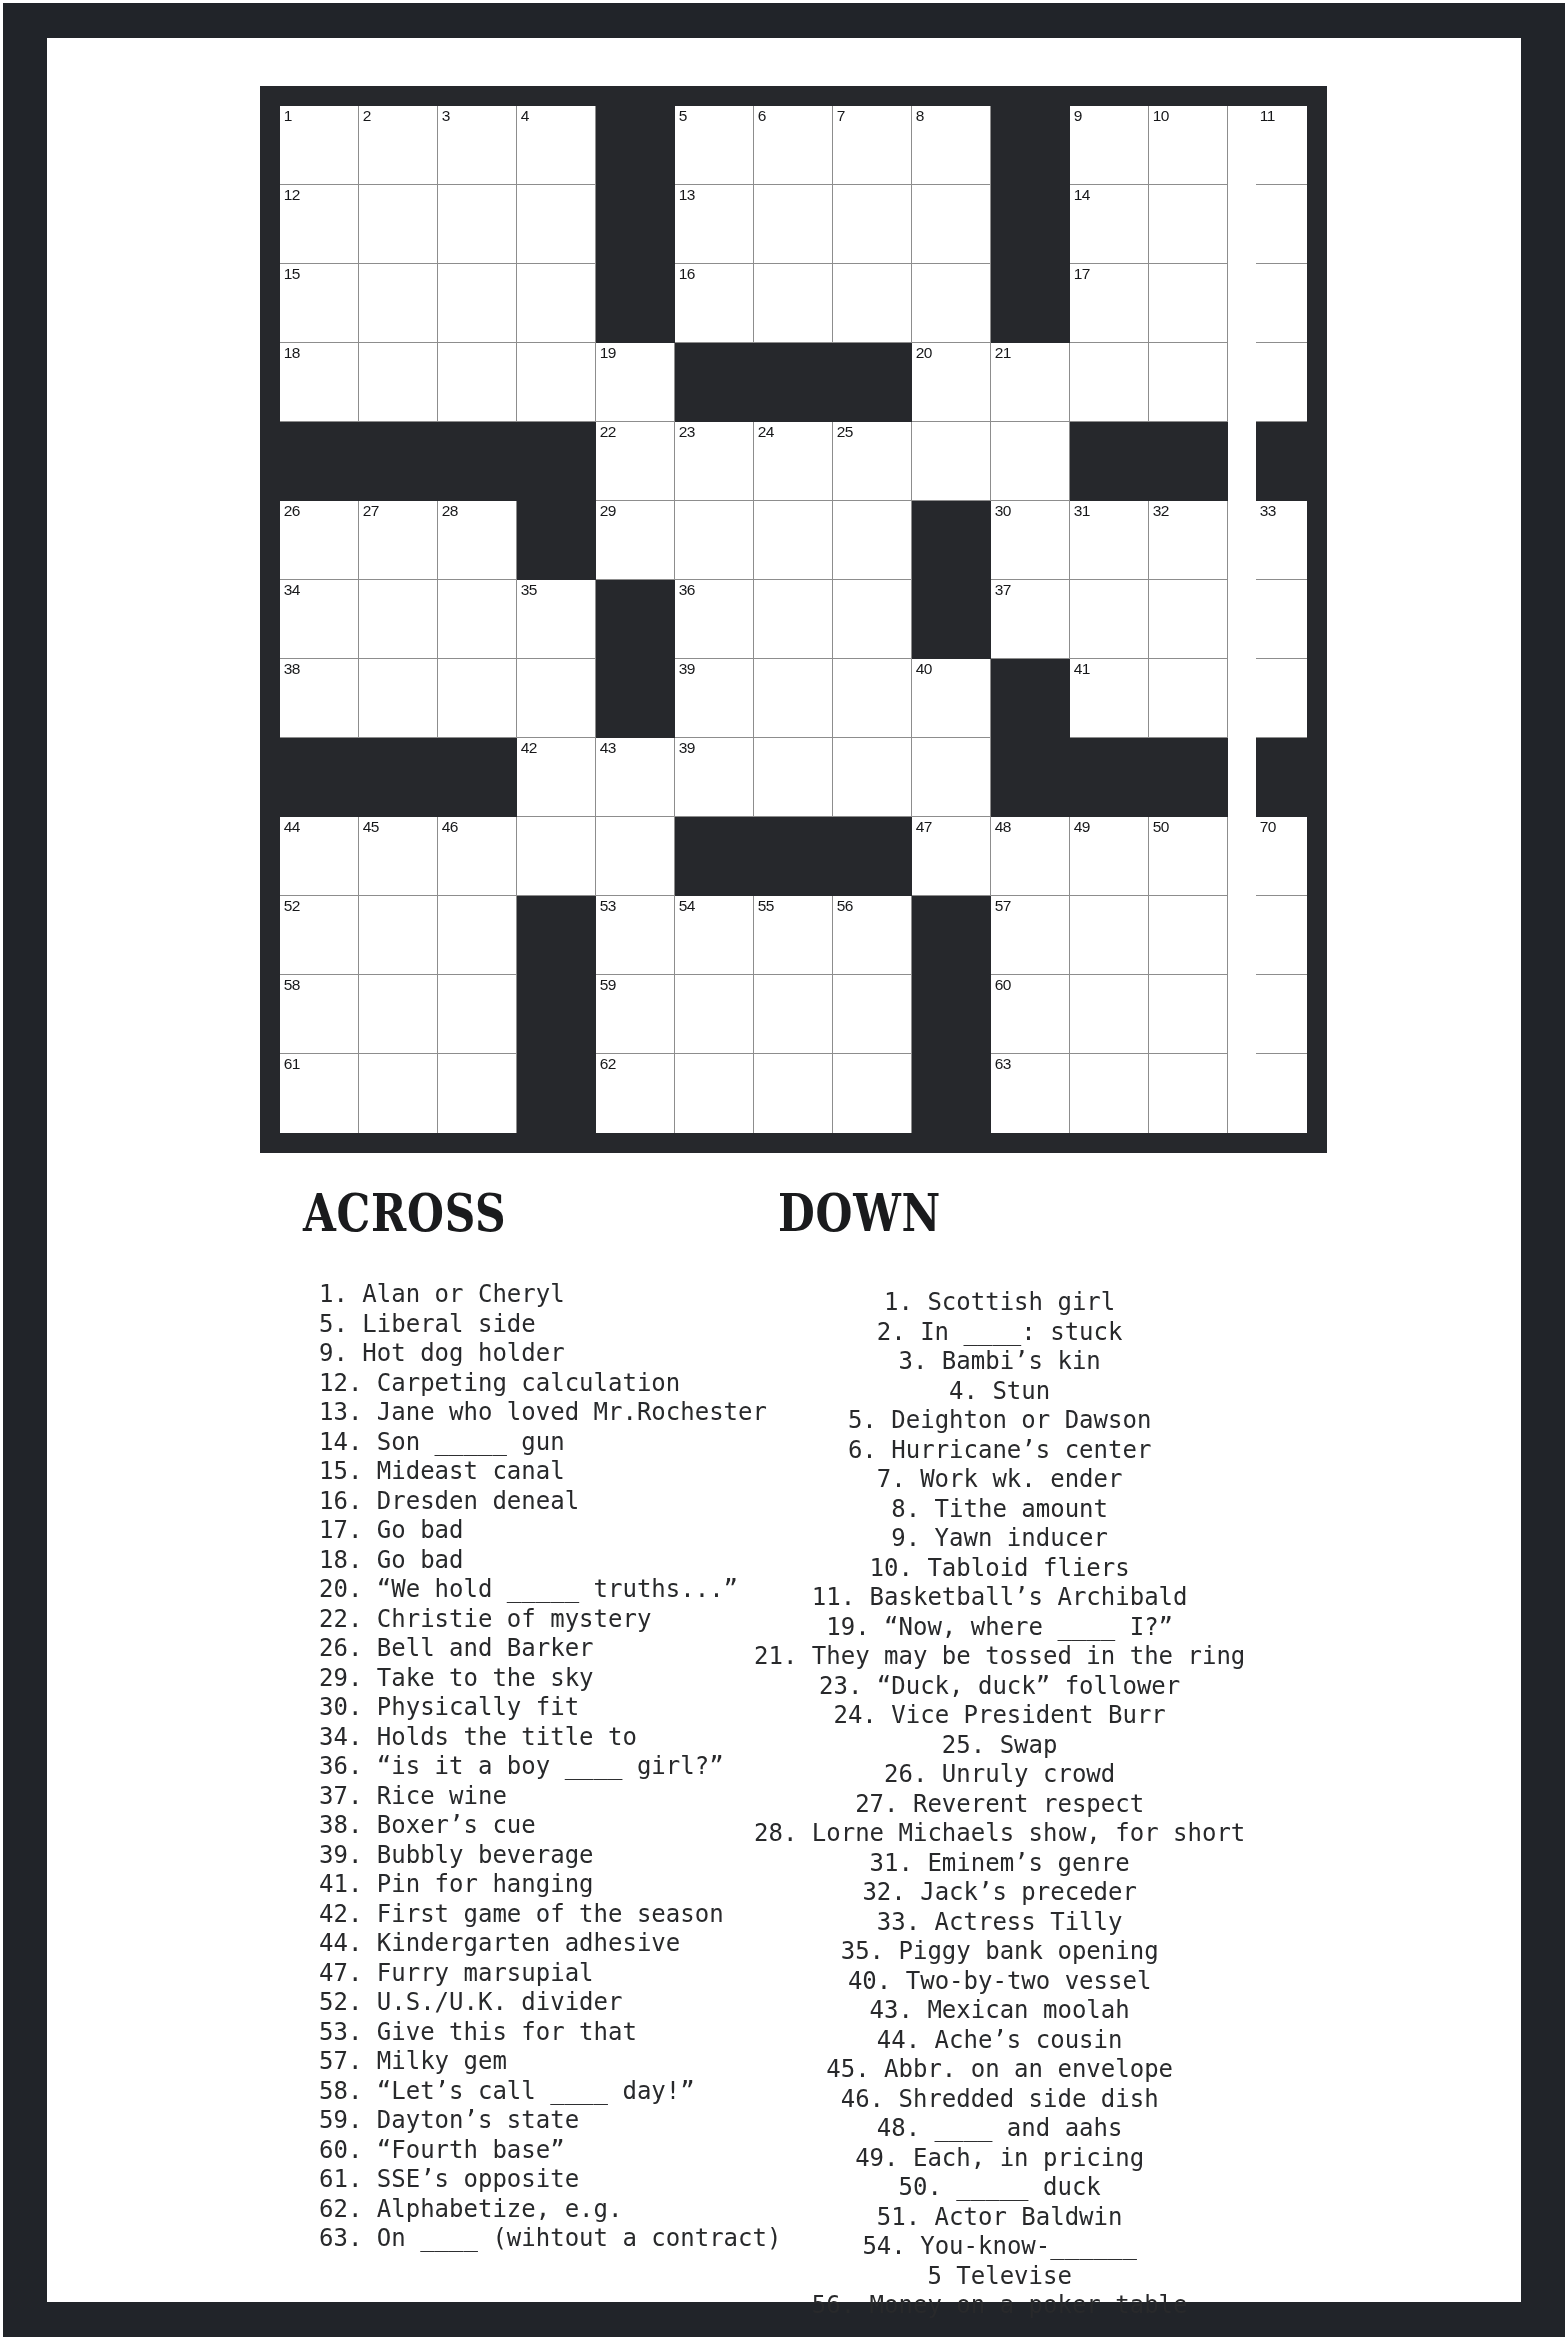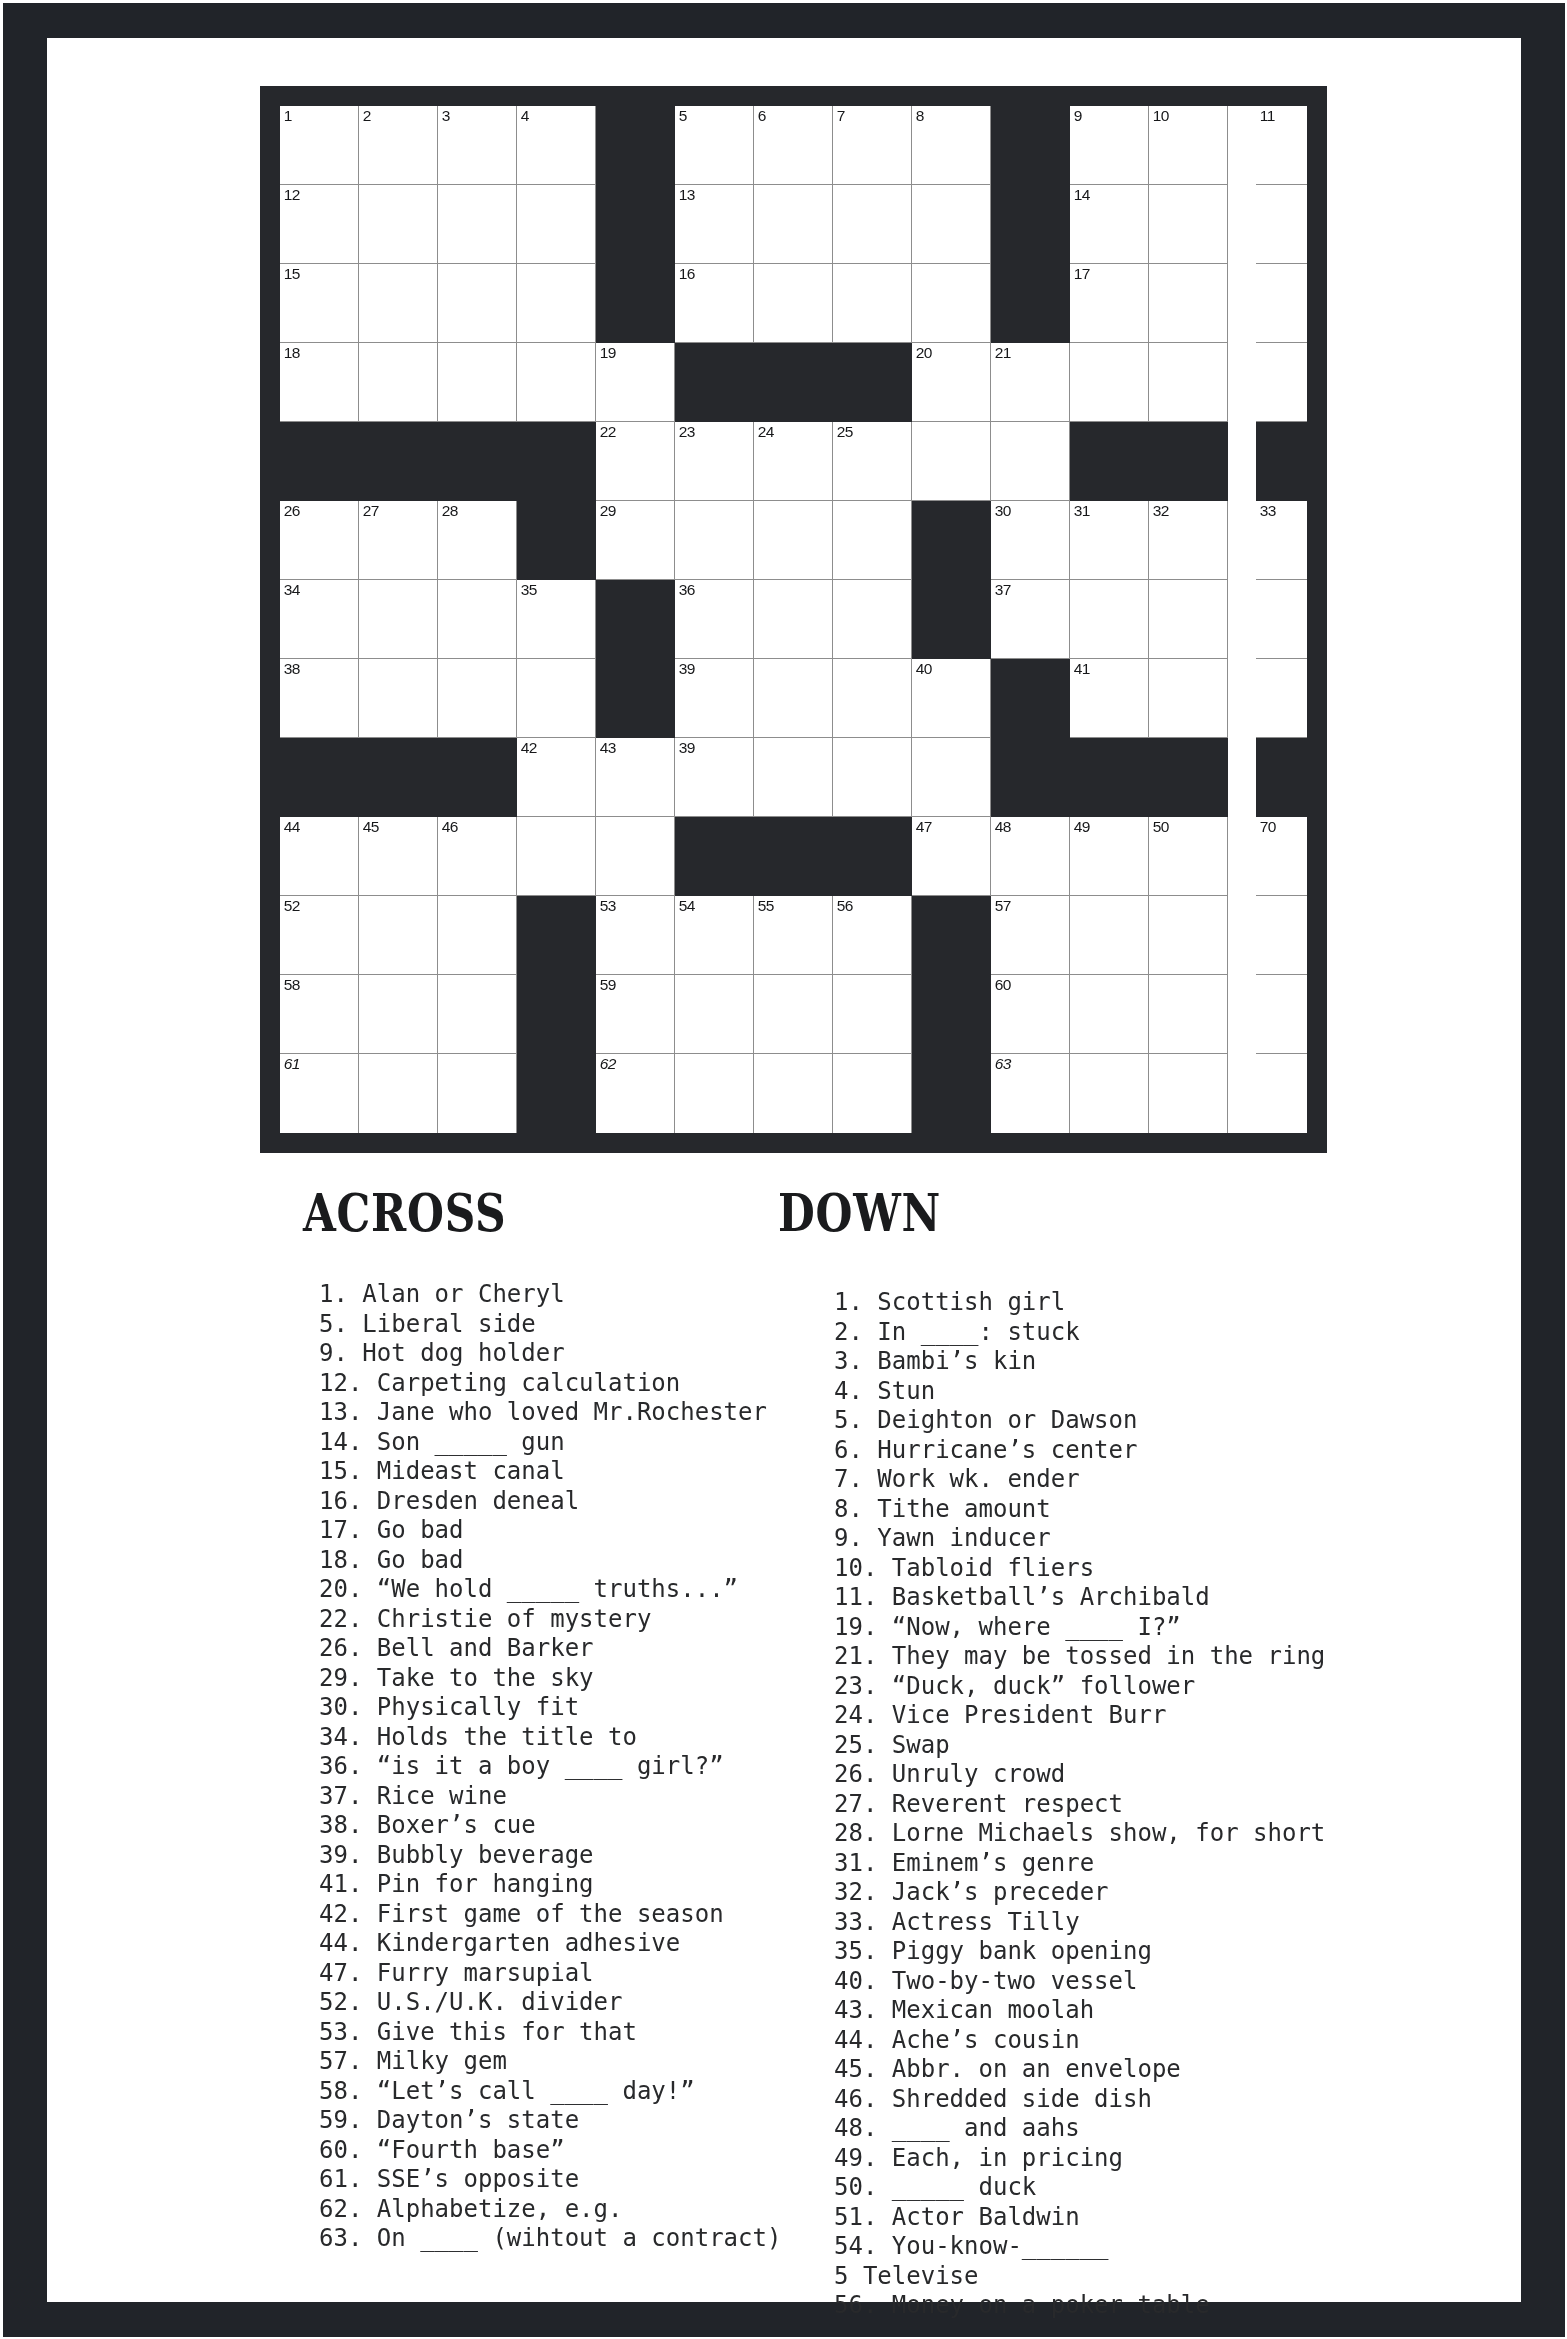--- a/index.html
+++ b/index.html
@@ -35,21 +35,21 @@
     background:#ffffff;
     border-right:0.9px solid #8d8d8d;
     border-bottom:0.9px solid #8d8d8d;
   }
   .cell.black {
     background:#26282c;
     border-right-color:#26282c;
     border-bottom-color:#26282c;
   }
   .cell.last-col { border-right:none;margin-left:28px; }
-  .cell.last-row { border-bottom:none;font-style:italic; }
+  .cell.last-row { border-bottom:none; }
   .num {
     position:absolute; top:0.9px; left:3.7px;
     font-family:"Liberation Sans",sans-serif;
     font-size:15.5px; line-height:1.15;
     color:#17181a;
     letter-spacing:-0.5px;
   }
   
   .heading {
     position:absolute;
@@ -70,21 +70,21 @@
   .clue-list {
     position:absolute;
     list-style:none;
     margin:16px; padding:0;
     font-size:24px;
     line-height:29.5px;
     color:#28292b;
     white-space:pre;
   }
   .across-list { left:303px; top:1264px; }
-  .down-list   { left:818px; top:1272px; }
+  .down-list   { left:738px; top:1272px;text-align:center; }
 </style>
 </head>
 <body>
 
 <div class="frame"></div>
 
 <div id="grid">
     <div class="cell">
       <span class="num">1</span>
     </div>

